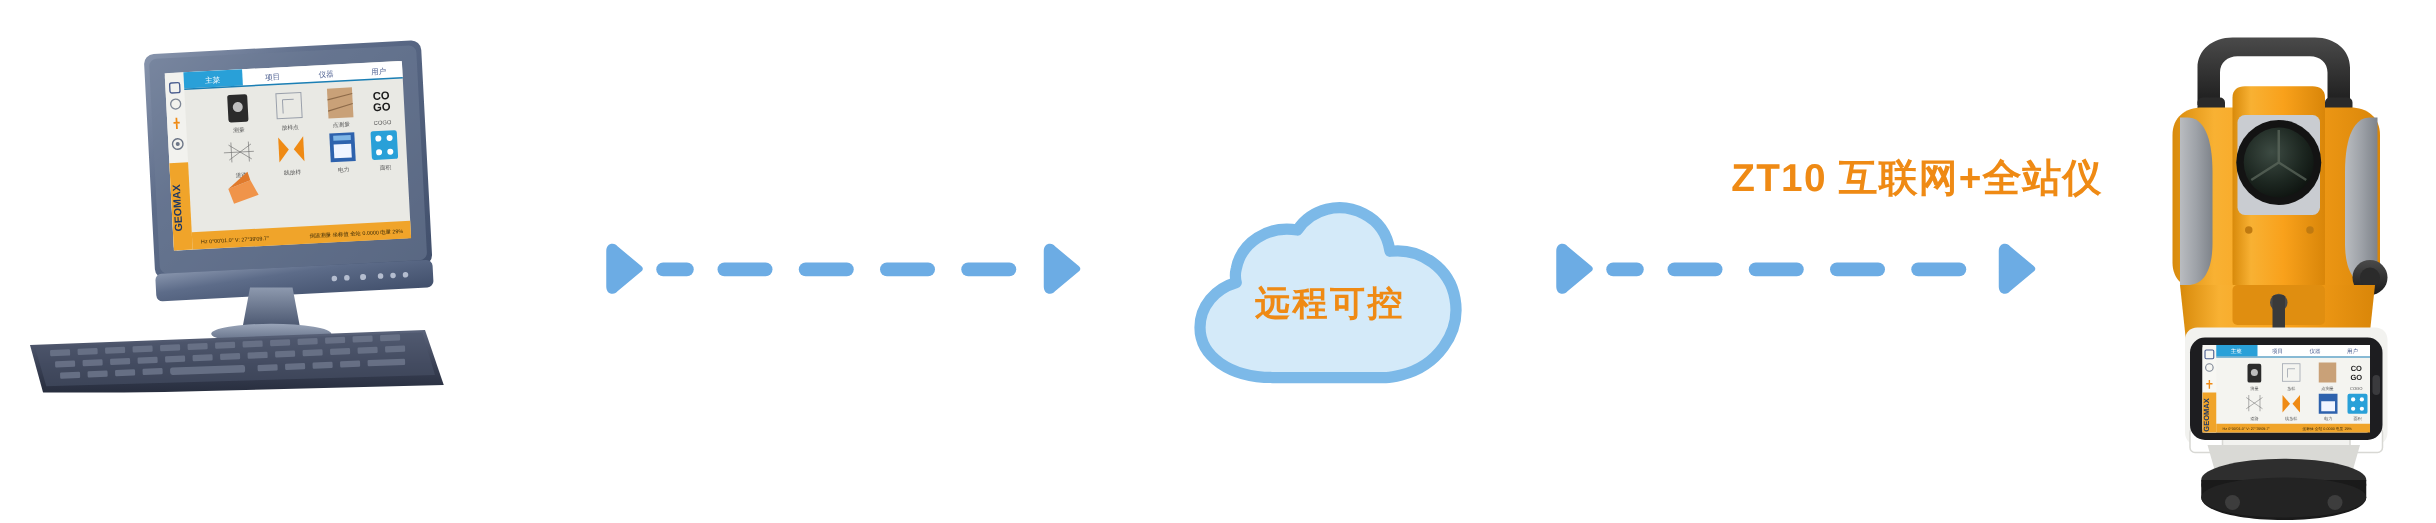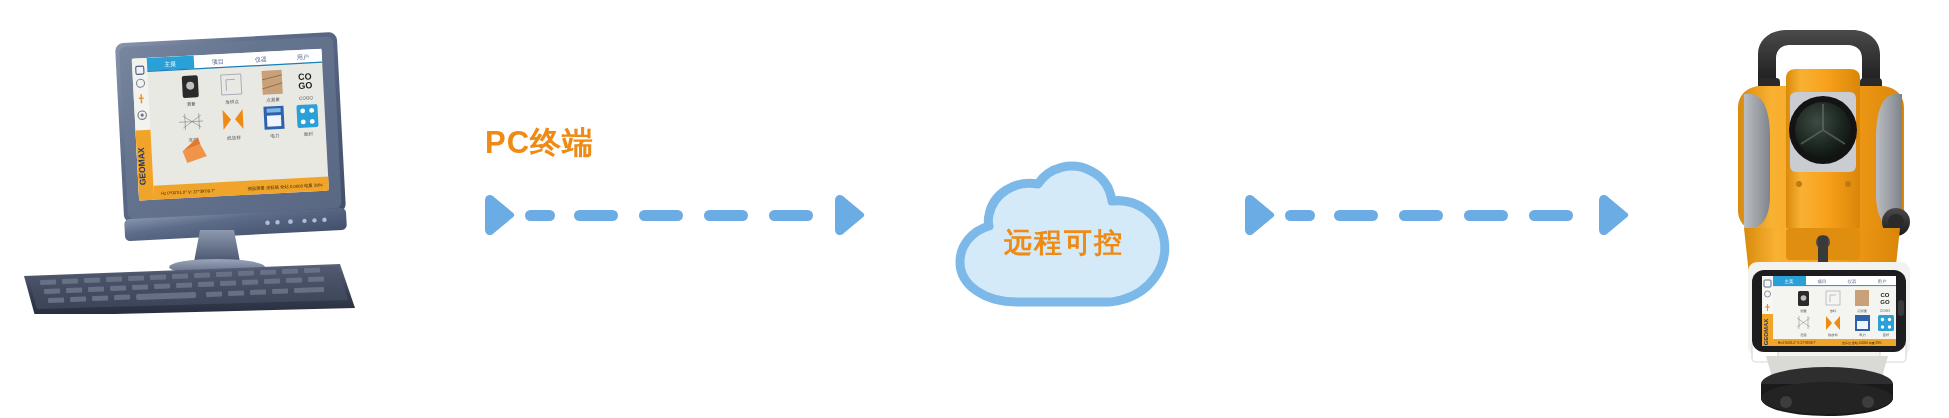--- a/index.html
+++ b/index.html
@@ -189,21 +189,20 @@
           <rect x="218" y="267" width="16" height="5" rx="1" transform="rotate(-2 218 267)"></rect>
           <rect x="240" y="266" width="16" height="5" rx="1" transform="rotate(-2 240 266)"></rect>
           <rect x="262" y="265" width="16" height="5" rx="1" transform="rotate(-2 262 265)"></rect>
           <rect x="284" y="264" width="30" height="5" rx="1" transform="rotate(-2 284 264)"></rect>
         </g>
       </g>
     </svg>
     <span class="sr">desktop-computer</span>
   </div>
 
-  <div class="label" id="pc-label">PC终端</div>
 
   <div class="connector" id="connector-left">
     <svg viewBox="0 0 490 46" width="490" height="46">
       <g fill="#6cace4">
 
         <path d="M38 3 C35 3 33 5 33 9 L33 37 C33 41 35 43 38 43 C40 43 41 42 42 41 L60 26 C63 24 63 22 60 20 L42 5 C41 4 40 3 38 3 Z"></path>
 
         <rect x="73" y="18" width="30" height="11" rx="5.5"></rect>
         <rect x="122" y="18" width="44" height="11" rx="5.5"></rect>
         <rect x="187" y="18" width="44" height="11" rx="5.5"></rect>
@@ -238,20 +237,21 @@
         <rect x="73" y="18" width="30" height="11" rx="5.5"></rect>
         <rect x="122" y="18" width="44" height="11" rx="5.5"></rect>
         <rect x="187" y="18" width="44" height="11" rx="5.5"></rect>
         <rect x="252" y="18" width="44" height="11" rx="5.5"></rect>
         <rect x="317" y="18" width="44" height="11" rx="5.5"></rect>
         <path d="M398 3 C401 3 403 5 403 9 L403 37 C403 41 401 43 398 43 C396 43 395 42 394 41 L376 26 C373 24 373 22 376 20 L394 5 C395 4 396 3 398 3 Z" transform="translate(790 0) scale(-1 1)"></path>
       </g>
     </svg>
   </div>
 
+  <div class="label" id="zt-label">ZT10 互联网+全站仪</div>
 
   <div id="total-station">
     <svg viewBox="0 0 244 406" width="244" height="406">
       <defs>
         <linearGradient id="yellowG" x1="0" y1="0" x2="1" y2="0">
           <stop offset="0%" stop-color="#d88a0b"></stop>
           <stop offset="20%" stop-color="#f8b133"></stop>
           <stop offset="55%" stop-color="#f9a11b"></stop>
           <stop offset="100%" stop-color="#d98609"></stop>
         </linearGradient>

